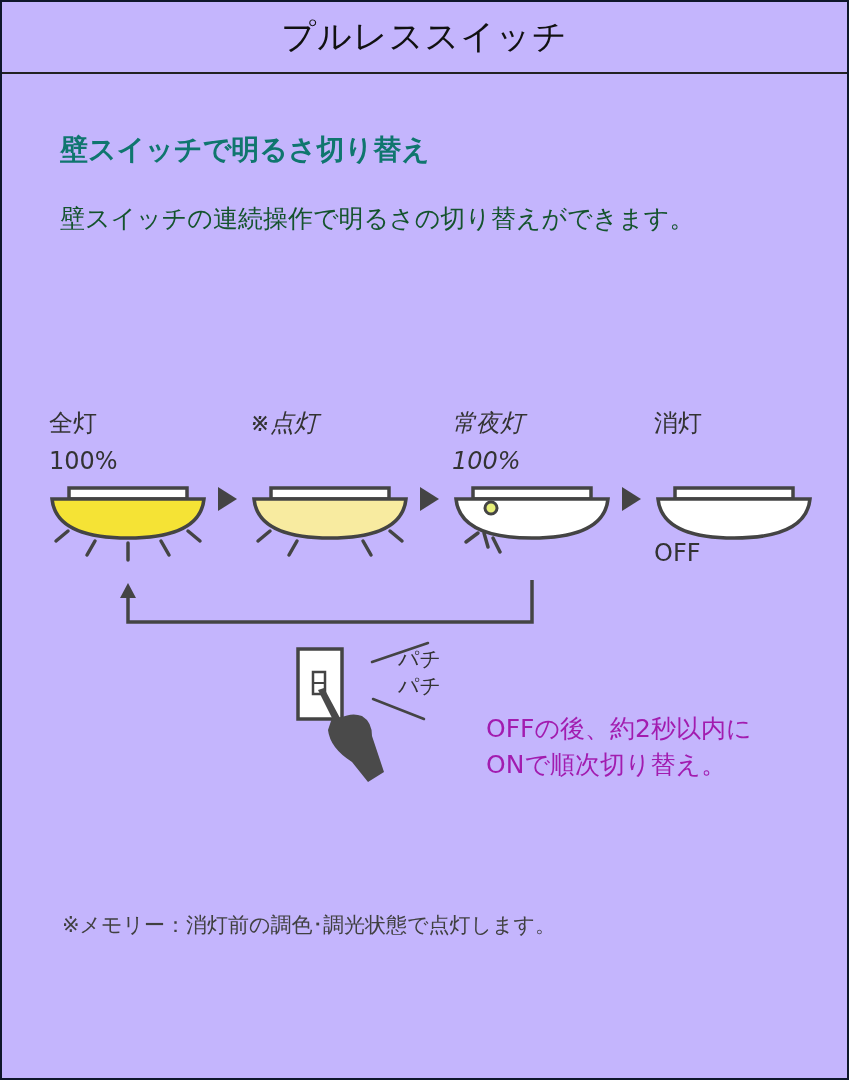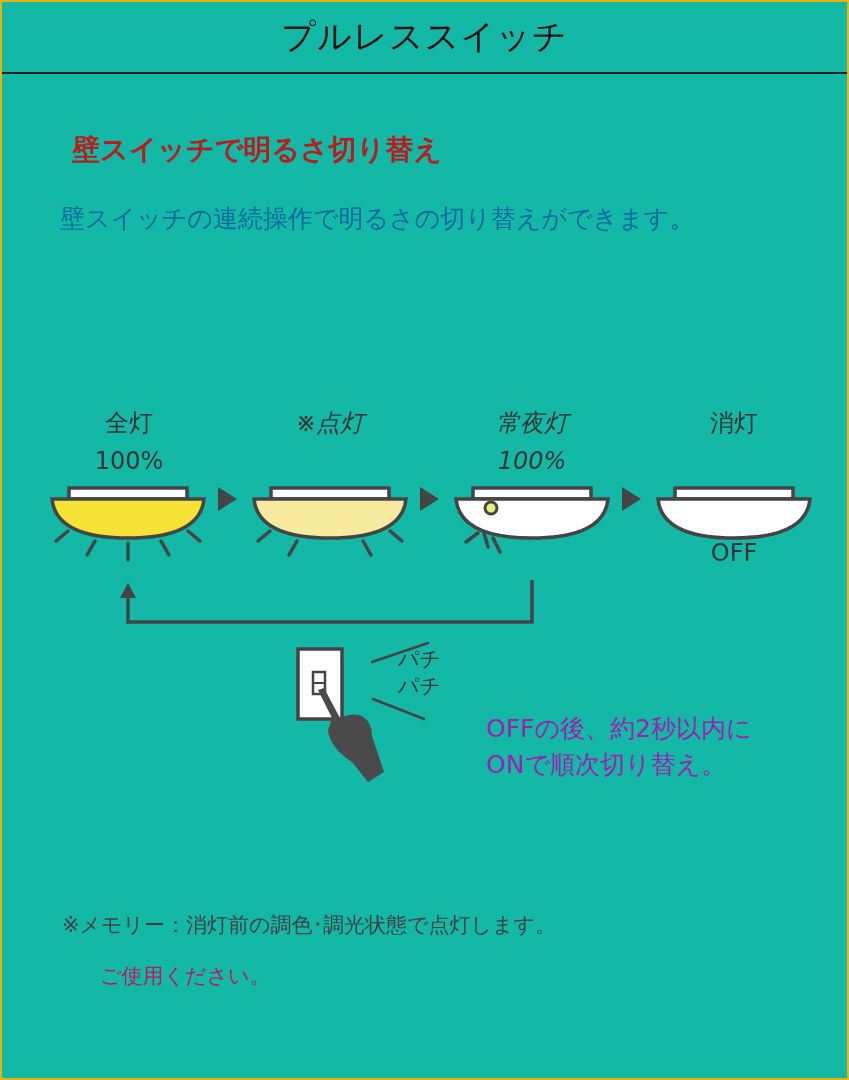--- a/index.html
+++ b/index.html
@@ -1,25 +1,25 @@
 <!DOCTYPE html>
 <html><head>
 <meta charset="utf-8">
 <style>
   html, body { margin:0; padding:0; background:#ffffff; }
   body { width:849px; height:1080px; position:relative; overflow:hidden;
          font-family:"DejaVu Sans","Liberation Sans",sans-serif; color:#222; }
   .frame { position:absolute; left:0; top:0; width:845px; height:1076px;
-           border:2px solid #eab308; background:#14b8a6; }
+           border:2px solid #0f172a; background:#c4b5fd; }
   .title-bar { position:absolute; left:0; top:0; width:845px; height:70px;
                border-bottom:2px solid #222; display:flex; align-items:center; justify-content:center; }
   .title { font-size:34px; color:#111; letter-spacing:1px; }
-  .heading { position:absolute; left:60px; top:131px; font-size:28px; font-weight:bold; color:#b91c1c;margin-left:12px; }
-  .lead { position:absolute; left:60px; top:202px; font-size:25px; color:#0369a1;text-align:right; }
-  .stage-label { position:absolute; font-size:24px; color:#333; text-align:center; width:160px; line-height:38px; }
+  .heading { position:absolute; left:60px; top:131px; font-size:28px; font-weight:bold; color:#0f766e; }
+  .lead { position:absolute; left:60px; top:202px; font-size:25px; color:#14532d;text-align:right; }
+  .stage-label { position:absolute; font-size:24px; color:#333; width:160px; line-height:38px; }
   .diagram { position:absolute; left:0; top:0; width:849px; height:1080px; }
   .callout { position:absolute; left:486px; top:711px; font-size:25px; color:#a21caf; line-height:36px; }
   .memo { position:absolute; left:62px; top:911px; font-size:21px; color:#404040; }
   .note { position:absolute; left:62px; top:960px; font-size:21px; color:#c0165c; line-height:32px; }
   .note .indent { padding-left:38px; display:block; }
   .pachi { position:absolute; left:398px; top:646px; font-size:21px; color:#333; line-height:27px; }
 </style>
 </head>
 <body>
 
@@ -112,14 +112,13 @@
   <div>パチ</div>
 </div>
 
 <div class="callout">
   <div>OFFの後、約2秒以内に</div>
   <div>ONで順次切り替え。</div>
 </div>
 
 <div class="memo">※メモリー：消灯前の調色･調光状態で点灯します。</div>
 <div class="note">
-  <span class="indent">ご使用ください。</span>
 </div>
 
 </body></html>

